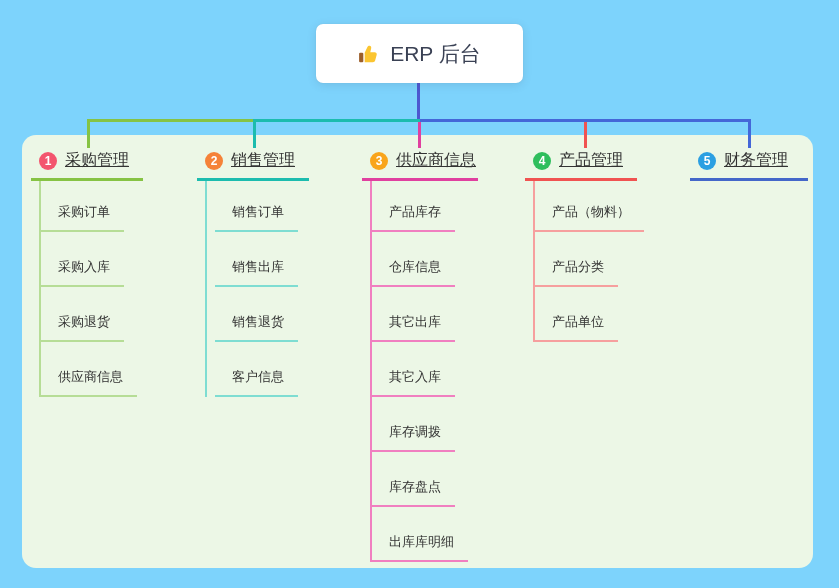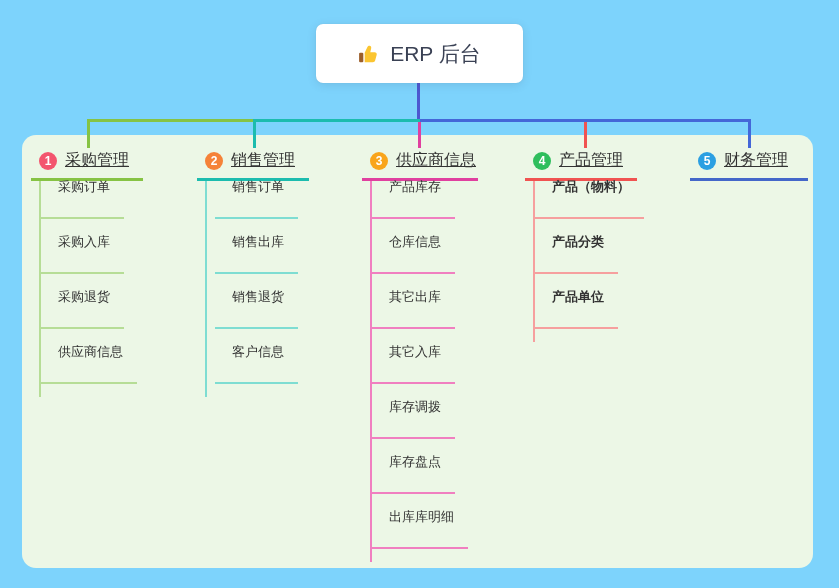--- a/index.html
+++ b/index.html
@@ -40,29 +40,29 @@
             padding:0 2px 7px 8px; border-bottom:3px solid #000; cursor:default; }
   .b5 .btitle { min-width:118px; }
   .badge { width:18px; height:18px; border-radius:50%; color:#fff; font-size:12px;
            font-weight:bold; display:flex; align-items:center; justify-content:center;
            flex:0 0 18px; }
   .btext { margin-left:8px; font-size:16px; color:#333; white-space:nowrap;text-decoration:underline; }
 
   .children { margin-left:8px; border-left:2px solid #000; }
   .child { position:relative; height:55px; }
   .children .child:first-child { height:51px; }
-  .clabel { position:absolute; left:0; bottom:13px; white-space:nowrap;
-            font-size:13px; color:#333; padding:0 14px 21px 17px;
+  .clabel { position:absolute; left:0; bottom:0; white-space:nowrap;
+            font-size:13px; color:#333; padding:0 14px 9px 17px;
             border-bottom:2px solid #000; }
 
   
   .b1 .btitle { border-color:#86c344; } .b1 .children,.b1 .clabel { border-color:#b6dd96; } .b1 .badge { background:#f3556e; }
   .b2 .btitle { border-color:#1cbcae; } .b2 .children,.b2 .clabel { border-color:#7eddd2;margin-left:8px; } .b2 .badge { background:#f58238; }
   .b3 .btitle { border-color:#e0409f; } .b3 .children,.b3 .clabel { border-color:#f07fc0; } .b3 .badge { background:#f9a51b; }
-  .b4 .btitle { border-color:#f05351; } .b4 .children,.b4 .clabel { border-color:#f69f9e;font-weight:bold; } .b4 .badge { background:#2fbe5d; }
+  .b4 .btitle { border-color:#f05351; } .b4 .children,.b4 .clabel { border-color:#f69f9e; } .b4 .badge { background:#2fbe5d; }
   .b5 .btitle { border-color:#4467c9; } .b5 .children,.b5 .clabel { border-color:#93abdf; } .b5 .badge { background:#2b9fe2; }
 </style>
 </head>
 <body>
 
 <div class="stage">
 
   <div class="panel"></div>
 
   <div class="line root-edge"></div>

